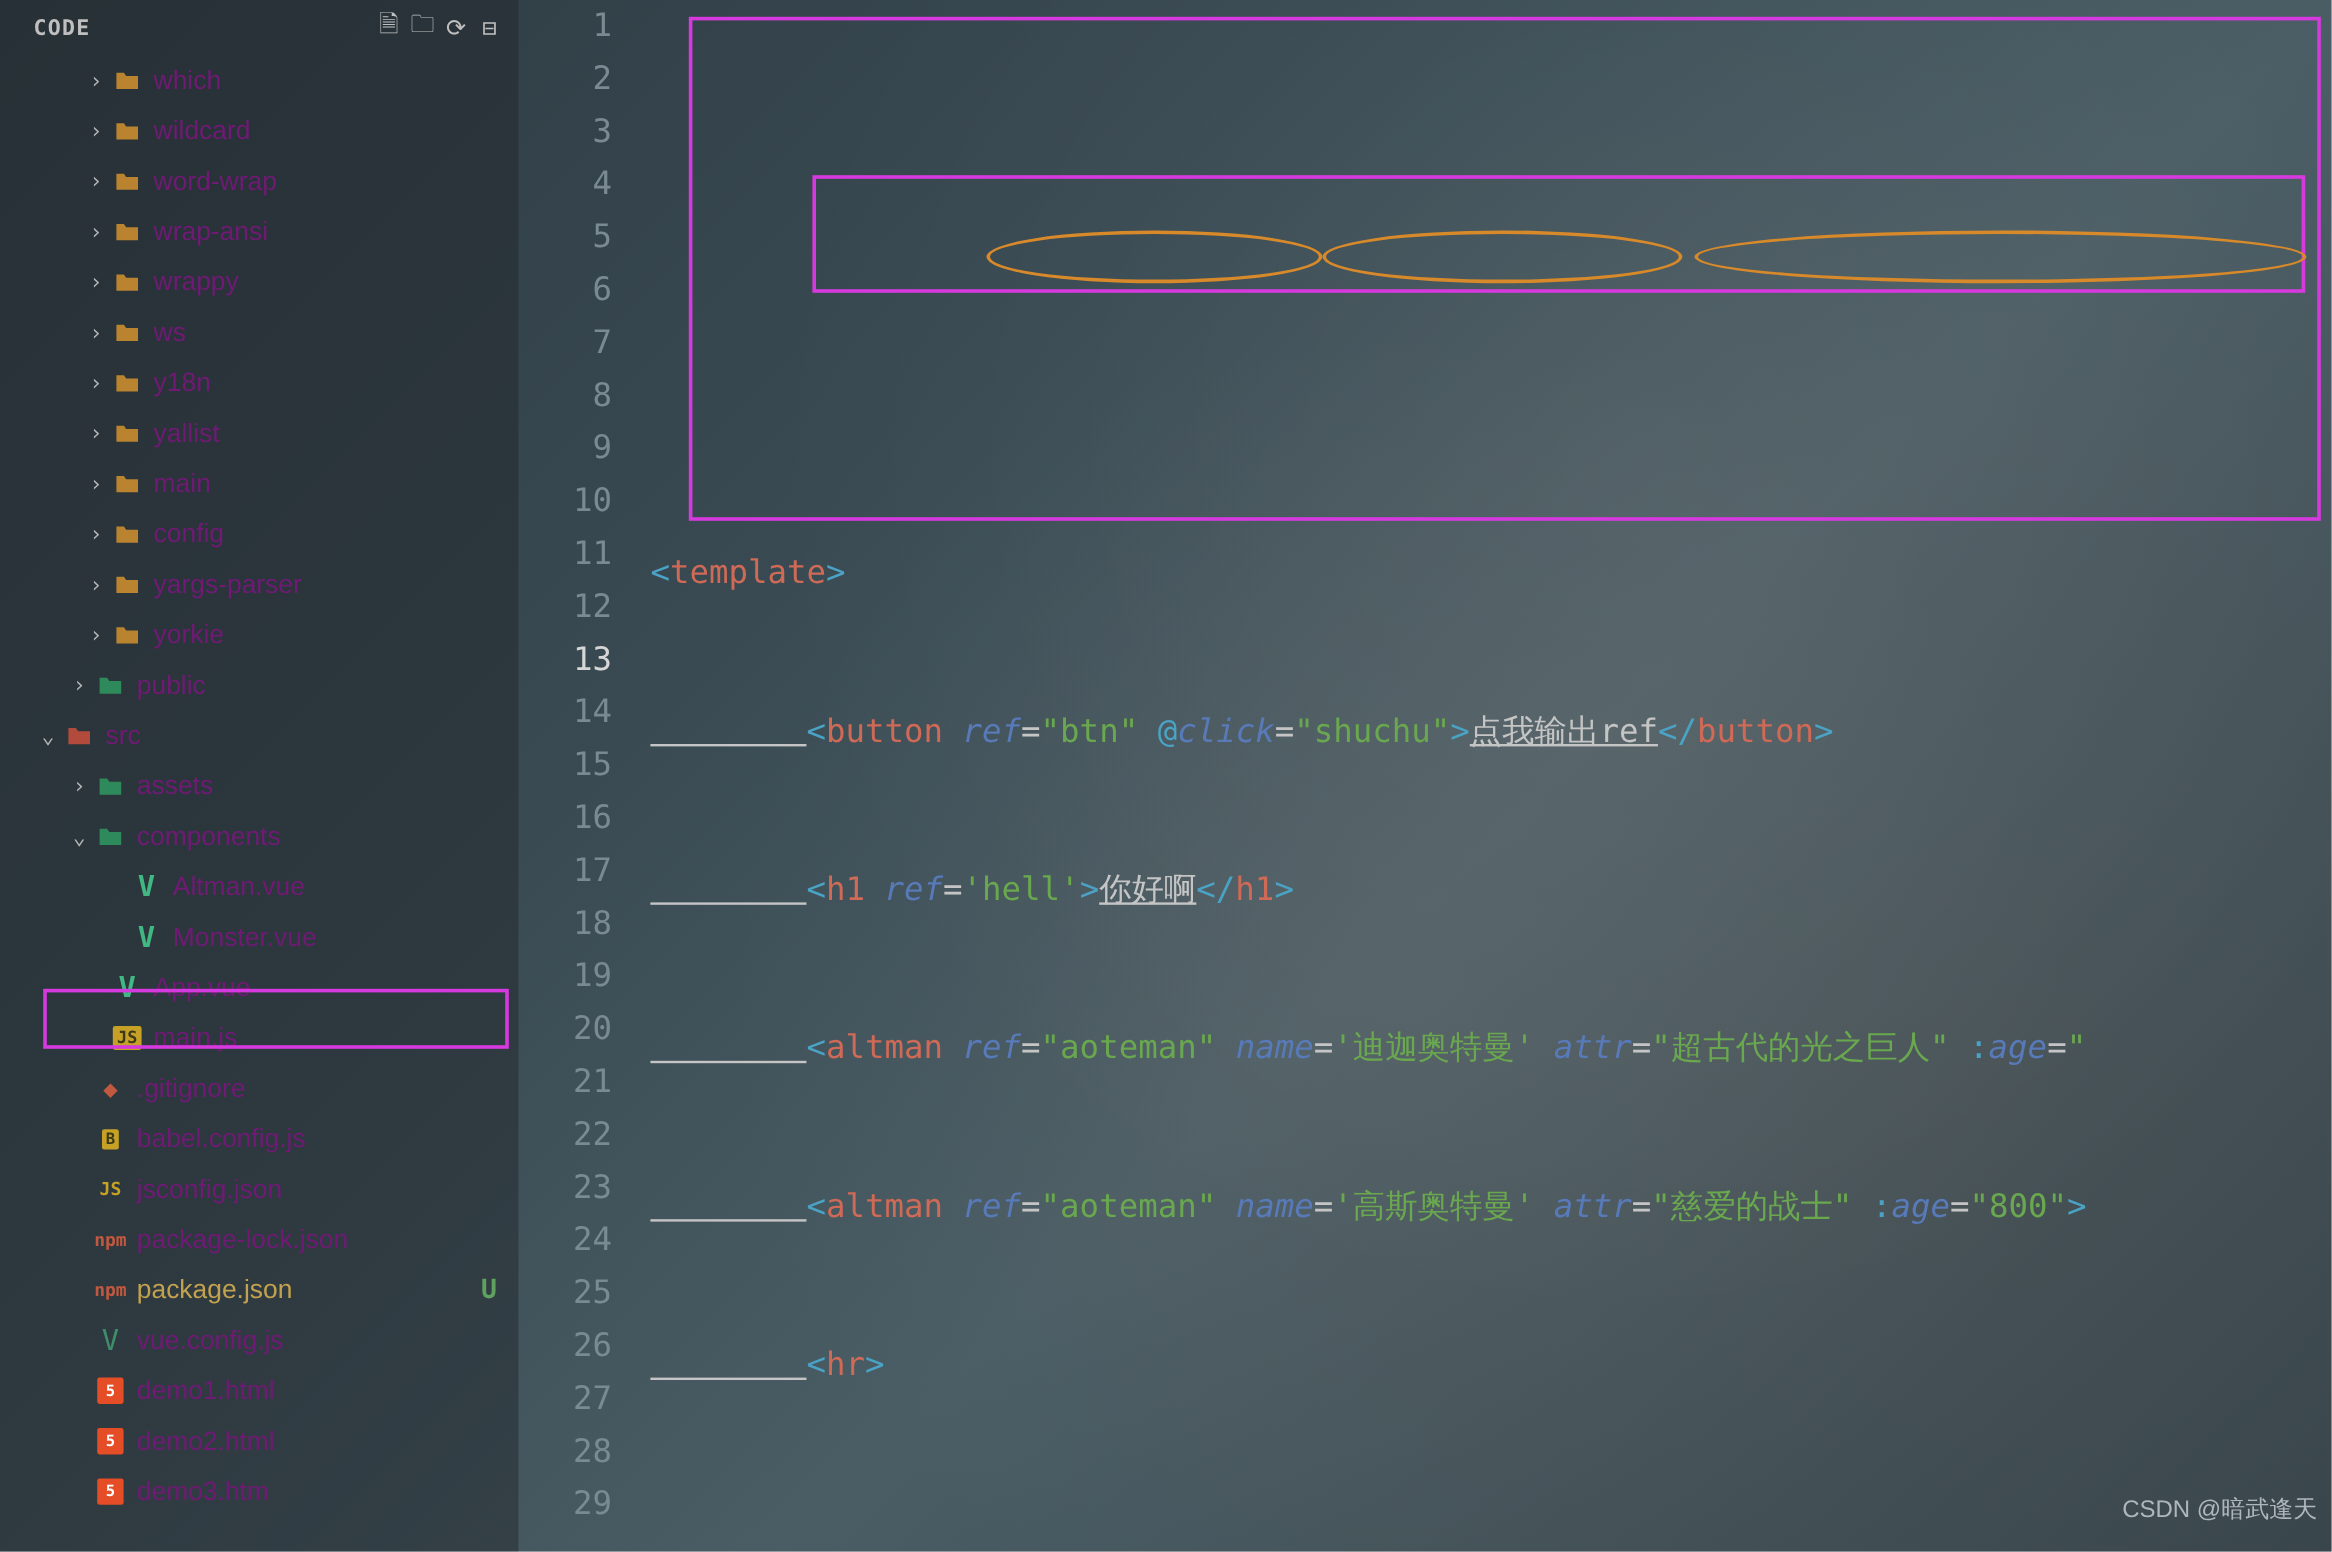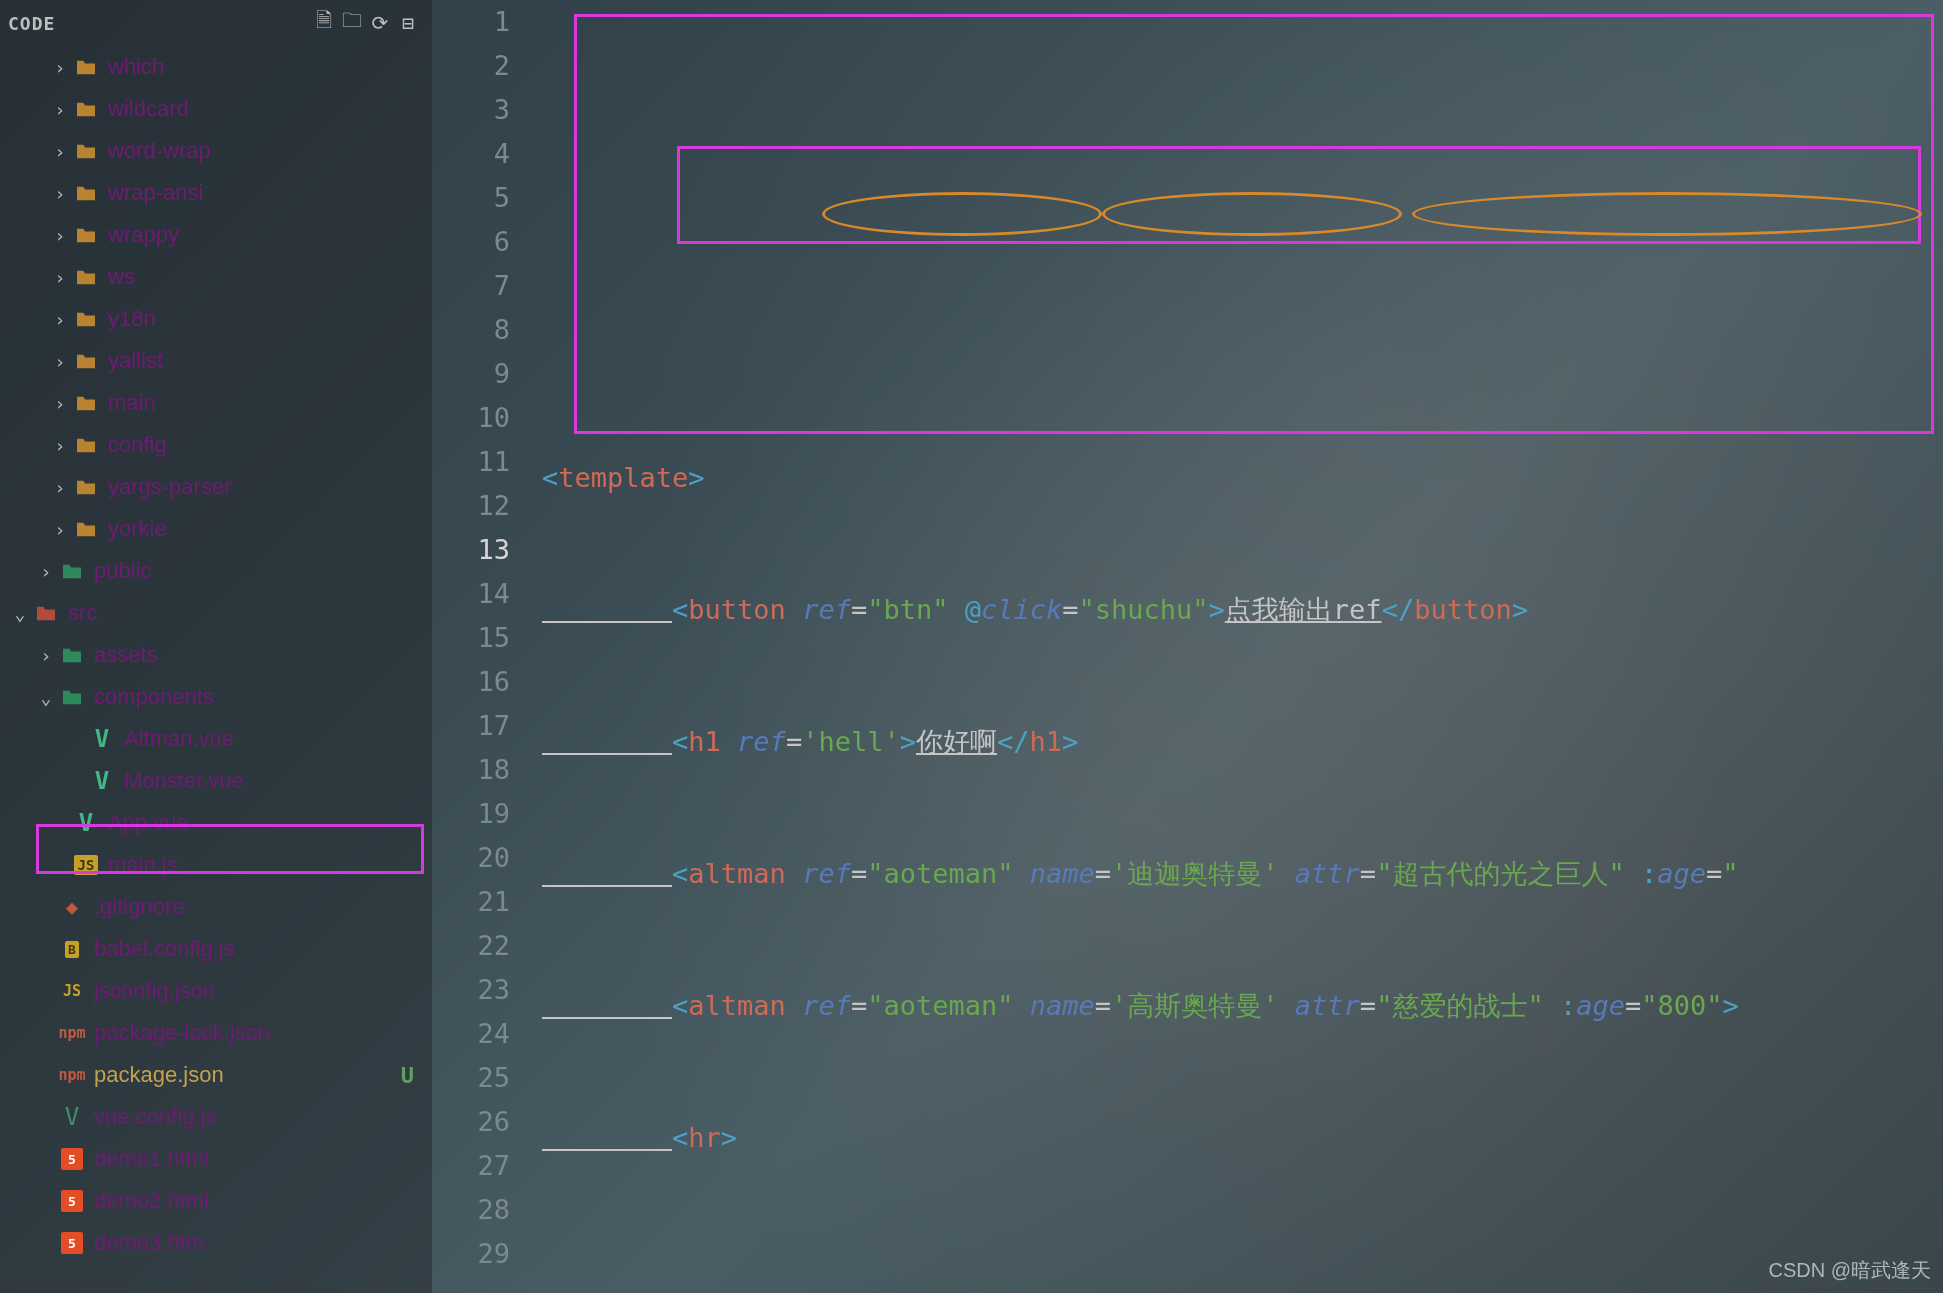--- a/index.html
+++ b/index.html
@@ -16,21 +16,21 @@
     content:""; position:absolute; inset:0;
     background:
       radial-gradient(circle at 70% 30%, rgba(255,255,255,0.05) 0%, transparent 45%),
       radial-gradient(circle at 85% 70%, rgba(150,100,70,0.10) 0%, transparent 50%),
       radial-gradient(circle at 60% 65%, rgba(200,190,180,0.06) 0%, transparent 40%);
     pointer-events:none;
   }
 
   
   .sidebar { width:432px; height:100%; background:rgba(30,36,40,0.45); position:relative; z-index:2; }
-  .sidebar-inner { padding-top:4px; }
+  .sidebar-inner { padding-top:4px;padding-left:20px; }
   .sidebar-header { display:flex; align-items:center; padding:2px 10px 6px 8px; font-size:18px; color:#bfbfbf;}
   .sidebar-header .title { flex:1; letter-spacing:1px; font-weight:600; font-size:18px;}
   .sidebar-header .hicon { width:28px; text-align:center; color:#bfbfbf; font-size:20px; cursor:pointer;}
   .tree-row {
     display:flex; align-items:center; height:42px; padding-left:8px;
     color:#cfcfcf; cursor:pointer; white-space:nowrap;
   }
   .tree-row .tw { display:inline-block; width:24px; text-align:center; color:#b5b5b5; font-size:18px;}
   .tree-row .icon { display:inline-flex; width:28px; height:24px; align-items:center; justify-content:center; margin-right:8px;}
   .tree-row .label { font-family:"Segoe UI","Helvetica",sans-serif; font-size:22px; color:#701a75;}
@@ -74,21 +74,21 @@
 
   
   .hl-box { position:absolute; border:3px solid #d63adf; pointer-events:none; z-index:5;}
   .hl-outer { left:32px; top:14px; width:1360px; height:420px; }
   .hl-inner { left:135px; top:146px; width:1244px; height:98px; }
   .hl-ell { position:absolute; border:3px solid #d88a2a; border-radius:50%; pointer-events:none; z-index:6;}
   .e1 { left:280px; top:192px; width:280px; height:44px; }
   .e2 { left:560px; top:192px; width:300px; height:44px; }
   .e3 { left:870px; top:192px; width:510px; height:44px; }
 
-  .watermark { position:absolute; right:12px; bottom:9px; color:#aeb6bb; font-family:"Segoe UI",sans-serif; font-size:20px; z-index:10;margin-top:36px;}
+  .watermark { position:absolute; right:12px; bottom:22px; color:#aeb6bb; font-family:"Segoe UI",sans-serif; font-size:20px; z-index:10;margin-top:36px;}
 </style>
 </head>
 <body>
 
 <div class="sidebar">
   <div class="sidebar-inner">
     <div class="sidebar-header">
       <span class="title">CODE</span>
       <span class="hicon">🗎</span>
       <span class="hicon">🗀</span>

